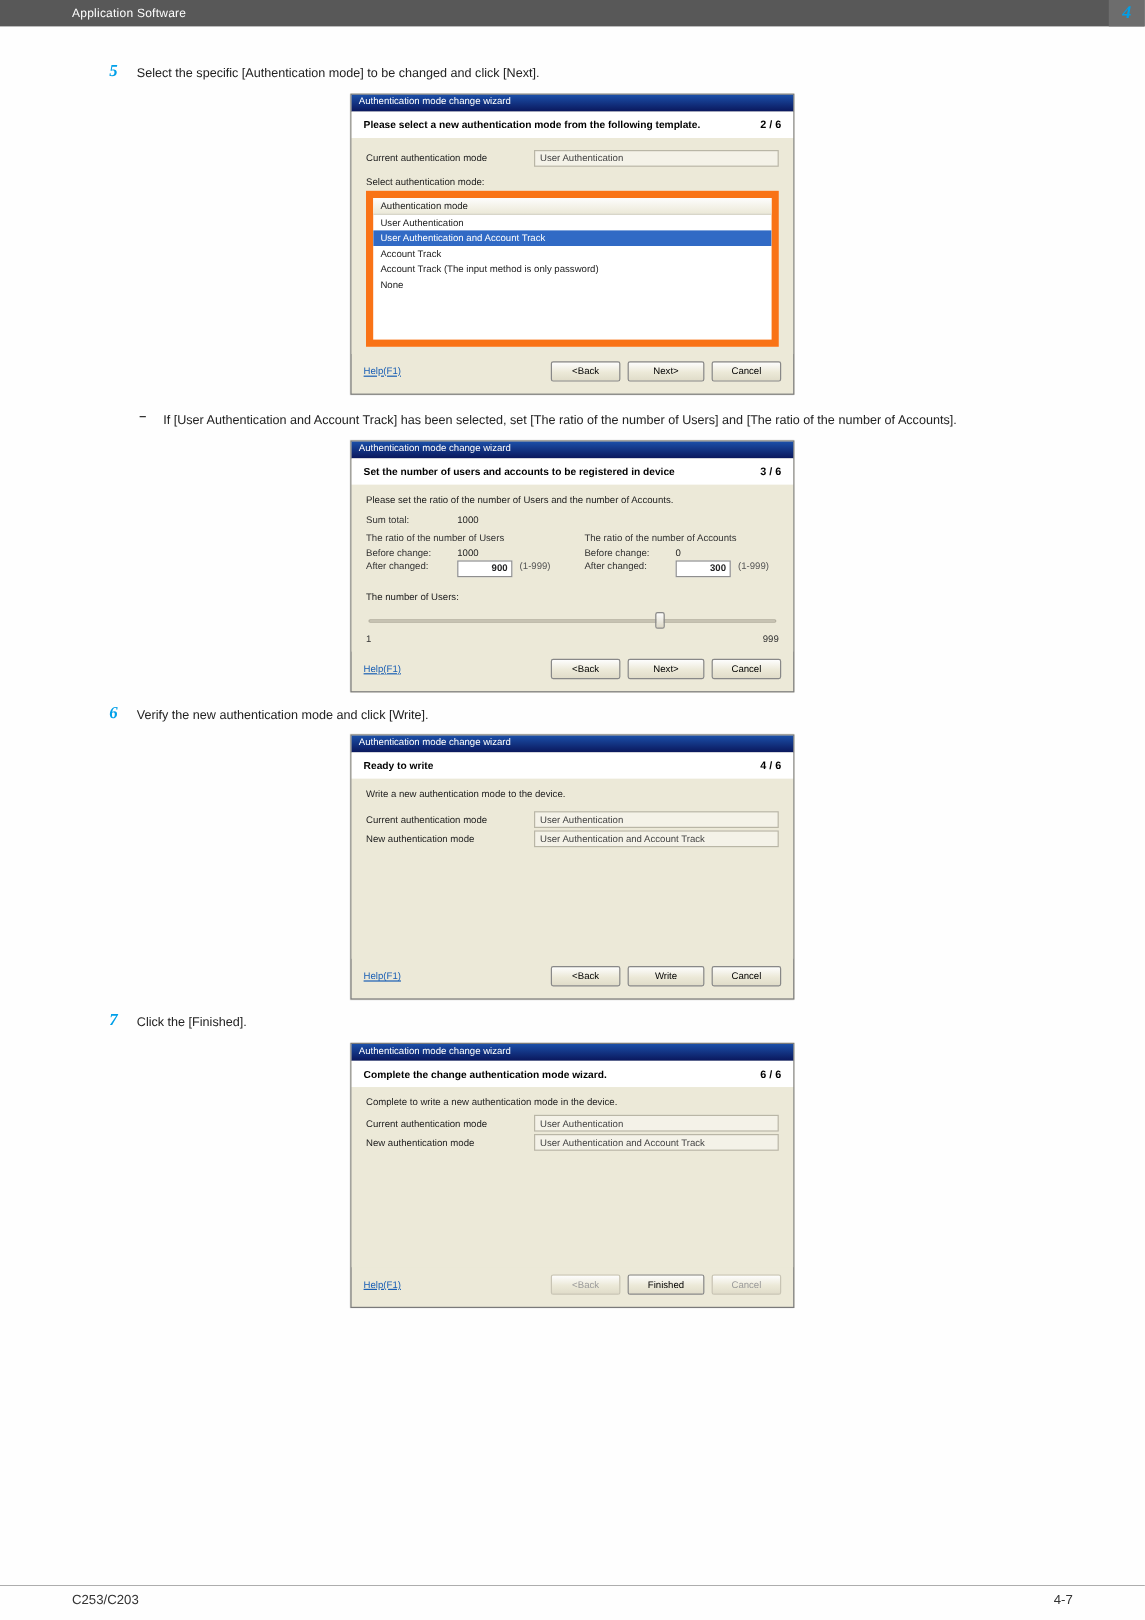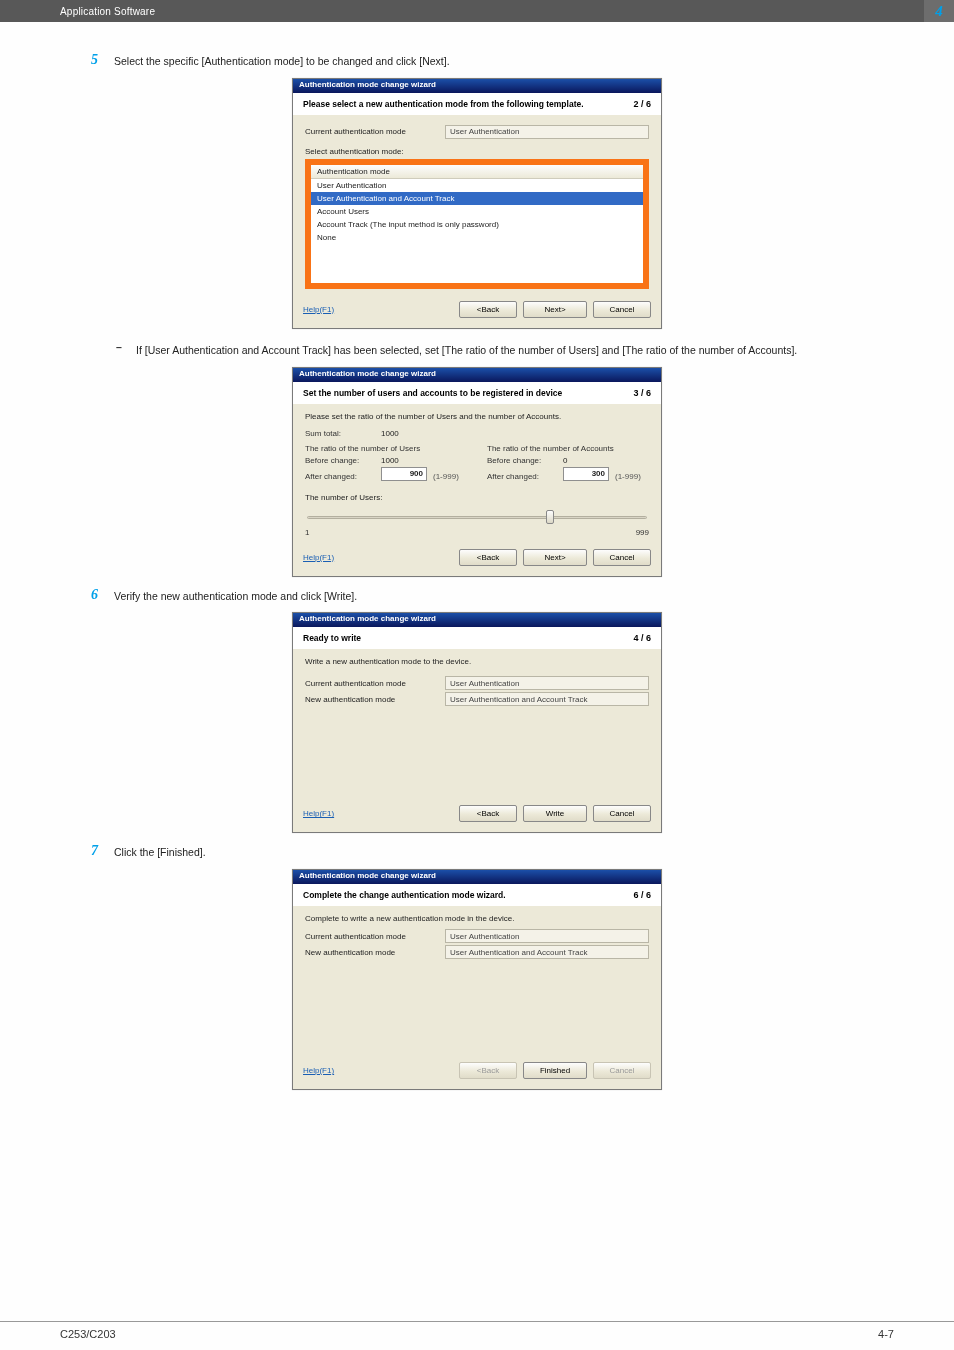--- a/index.html
+++ b/index.html
@@ -11,40 +11,40 @@
 .top-strip .spacer{flex:1}
 .top-strip .box{width:30px;height:22px;background:#6d6d6d;margin-right:-30px;display:flex;align-items:center;justify-content:center;font-family:Georgia,'Times New Roman',serif;font-style:italic;font-weight:700;font-size:15px;color:var(--accent)}
 .content{padding:20px 80px 0 80px}
 .step-row{display:flex;gap:16px;margin:10px 0 6px 0}
 .step-num{width:18px;text-align:right;font-family:Georgia,'Times New Roman',serif;font-style:italic;font-weight:700;font-size:14px;color:var(--accent);flex-shrink:0}
 .step-txt{padding-top:2px;line-height:1.5}
 .sub-row{display:flex;gap:10px;margin:12px 0 6px 36px}
 .sub-dash{width:10px;color:#333;font-weight:700}
 .figure{display:flex;justify-content:center;margin:8px 0 10px 0}
 .wiz{width:370px;border:1px solid #7a7a7a;background:#ece9d8;box-shadow:0 0 1px rgba(0,0,0,.2);font-size:8.5px;color:#222}
-.wiz-titlebar{height:14px;background:linear-gradient(180deg,#1b4fa8 0%,#0a175c 100%);color:#fff;font-size:8px;font-weight:700;padding:1px 6px}
+.wiz-titlebar{height:14px;background:linear-gradient(180deg,#1b4fa8 0%,#0a175c 100%);color:#fff;font-size:8px;font-weight:400;padding:1px 6px}
 .wiz-hdr{background:#fff;padding:6px 10px 6px 10px;display:flex;align-items:flex-end}
 .wiz-hdr .title{font-weight:700;font-size:8.5px;color:#000}
 .wiz-hdr .pager{margin-left:auto;font-weight:700;font-size:9px;color:#000}
 .wiz-body{padding:8px 12px 6px 12px;background:#ece9d8}
 .wiz-foot{padding:6px 10px 10px 10px;display:flex;align-items:center;gap:6px}
 .wiz-foot .help{color:var(--link);text-decoration:underline;margin-right:auto;font-size:8px}
 .btn{display:inline-flex;align-items:center;justify-content:center;min-width:58px;height:17px;padding:0 8px;font-size:8px;background:linear-gradient(180deg,#fdfdfd 0%,#ece9d8 55%,#e0dcc9 100%);border:1px solid #888;border-radius:2px;color:#000}
 .btn.primary{min-width:64px}
 .btn.disabled{color:#9a9a9a;border-color:#c8c4b4}
 .fld-row{display:flex;align-items:center;gap:10px;margin:2px 0}
 .fld-lbl{width:130px;font-size:8px}
 .ro-input{flex:1;height:14px;background:#f4f2e8;border:1px solid #b9b6a6;padding:0 4px;display:flex;align-items:center;font-size:8px;color:#444}
 .listbox{margin-top:3px;border:6px solid #f97316;background:#fff;height:130px;overflow:hidden}
 .listbox .col-hdr{height:14px;background:linear-gradient(180deg,#fdfdfd,#ece9d8);border-bottom:1px solid #cfccbc;padding:0 6px;font-size:8px;display:flex;align-items:center}
 .listbox .row{height:13px;padding:0 6px;font-size:8px;display:flex;align-items:center;color:#222}
 .listbox .row.sel{background:#316ac5;color:#fff}
 .ratio-grid{display:grid;grid-template-columns:1fr 1fr;gap:6px 20px;margin-top:6px}
 .ratio-col .hd{font-size:8px;color:#333;margin-bottom:3px}
-.kv{display:flex;align-items:flex-end;gap:6px;font-size:8px;margin:2px 0}
+.kv{display:flex;align-items:flex-start;gap:6px;font-size:8px;margin:2px 0}
 .kv .k{width:70px;color:#333}
 .num-in{width:46px;height:14px;border:1px solid #8f8f8f;background:#fff;display:inline-flex;align-items:center;justify-content:flex-end;padding:0 3px;font-size:8px;font-weight:700}
 .range{color:#555;font-size:8px}
 .slider{height:24px;position:relative;margin-top:4px}
 .slider .track{position:absolute;left:2px;right:2px;top:10px;height:3px;background:#d9d5c5;border:1px solid #b3af9f;border-radius:2px}
 .slider .thumb{position:absolute;top:4px;width:8px;height:14px;background:linear-gradient(180deg,#fdfdfd,#dcd8c6);border:1px solid #888;border-radius:2px;left:70%}
 .slider-labels{display:flex;justify-content:space-between;font-size:8px;color:#333;margin-top:-2px}
 .footer{position:fixed;bottom:0;left:0;right:0;width:954px;margin:0 auto;padding:6px 60px 10px 60px;display:flex;align-items:flex-start;color:#555;font-size:11px;background:var(--page-bg)}
 .footer .left{color:#333}
 .footer .right{margin-left:auto;color:#333}
@@ -77,21 +77,21 @@
       <div class="wiz-body">
         <div class="fld-row">
           <span class="fld-lbl">Current authentication mode</span>
           <span class="ro-input">User Authentication</span>
         </div>
         <div style="margin-top:8px;font-size:8px">Select authentication mode:</div>
         <div class="listbox">
           <div class="col-hdr">Authentication mode</div>
           <div class="row">User Authentication</div>
           <div class="row sel">User Authentication and Account Track</div>
-          <div class="row">Account Users</div>
+          <div class="row">Account Track</div>
           <div class="row">Account Track (The input method is only password)</div>
           <div class="row">None</div>
         </div>
       </div>
       <div class="wiz-foot">
         <span class="help">Help(F1)</span>
         <span class="btn">&lt;Back</span>
         <span class="btn primary">Next&gt;</span>
         <span class="btn">Cancel</span>
       </div>

